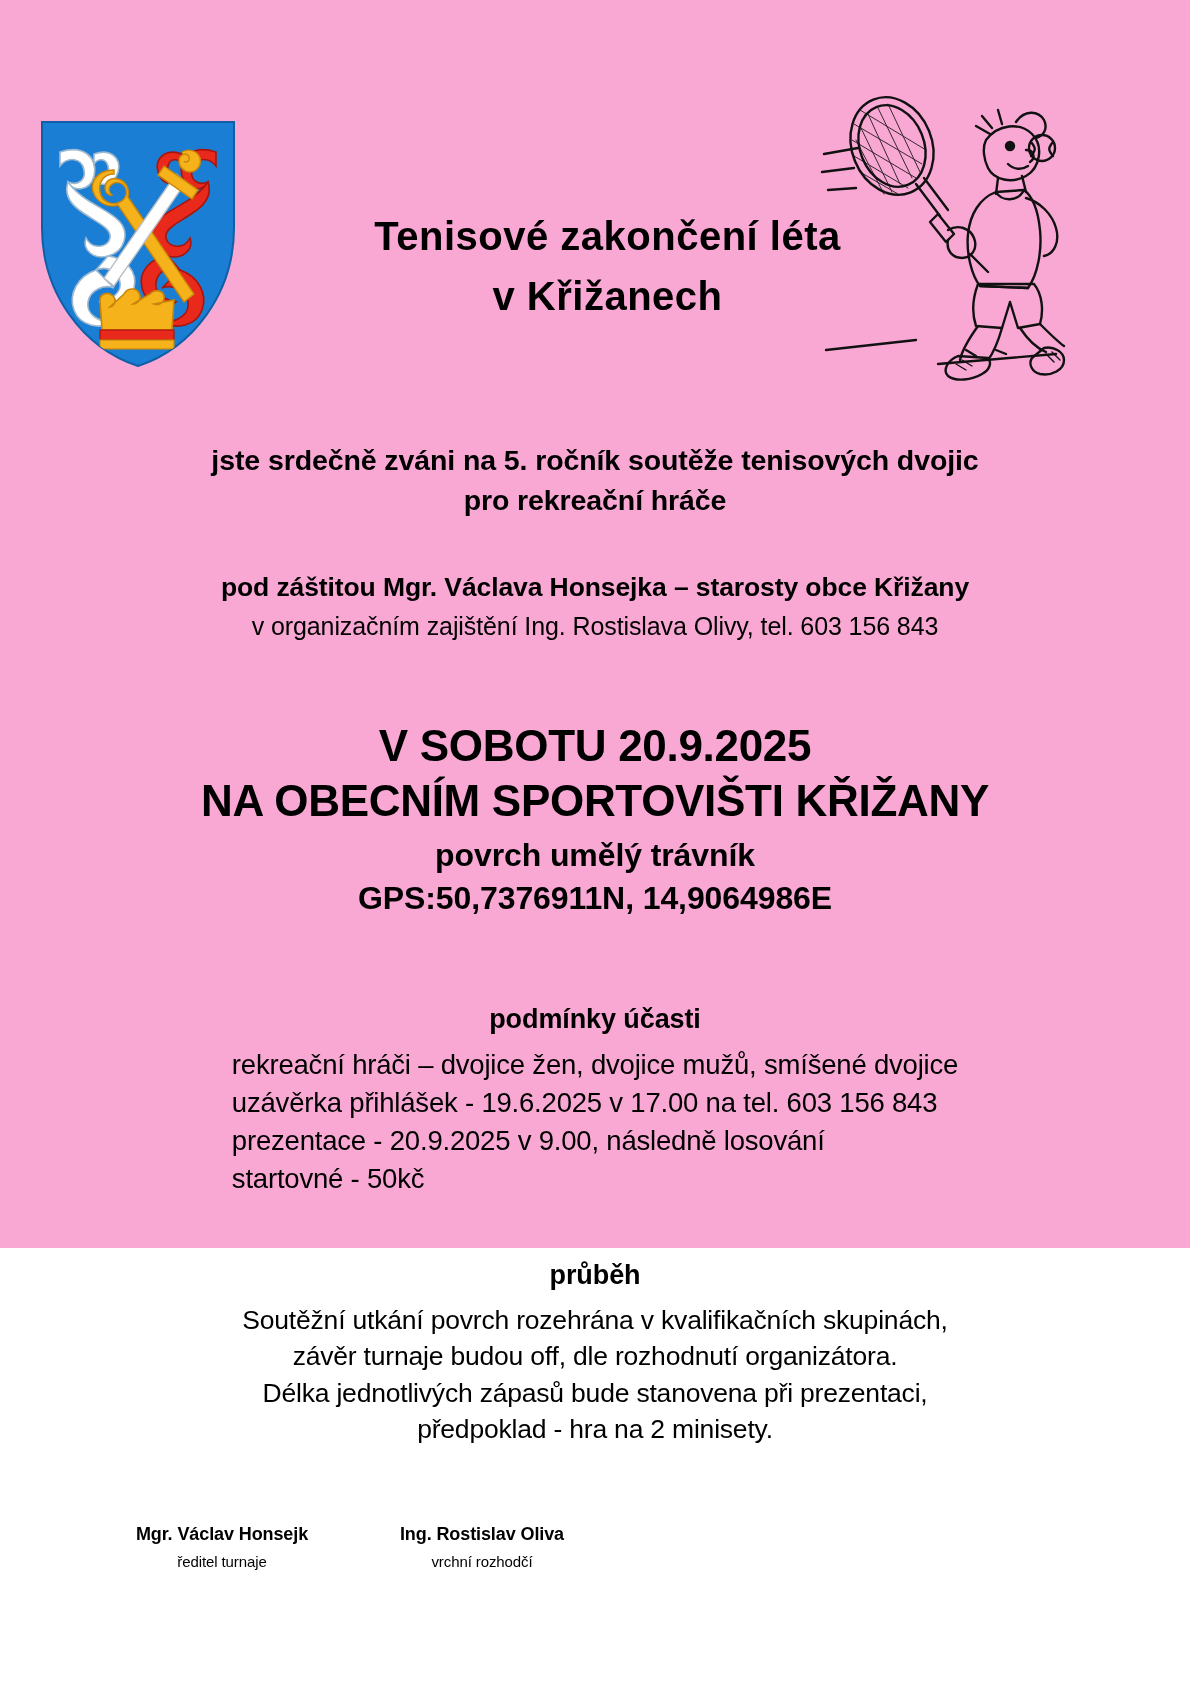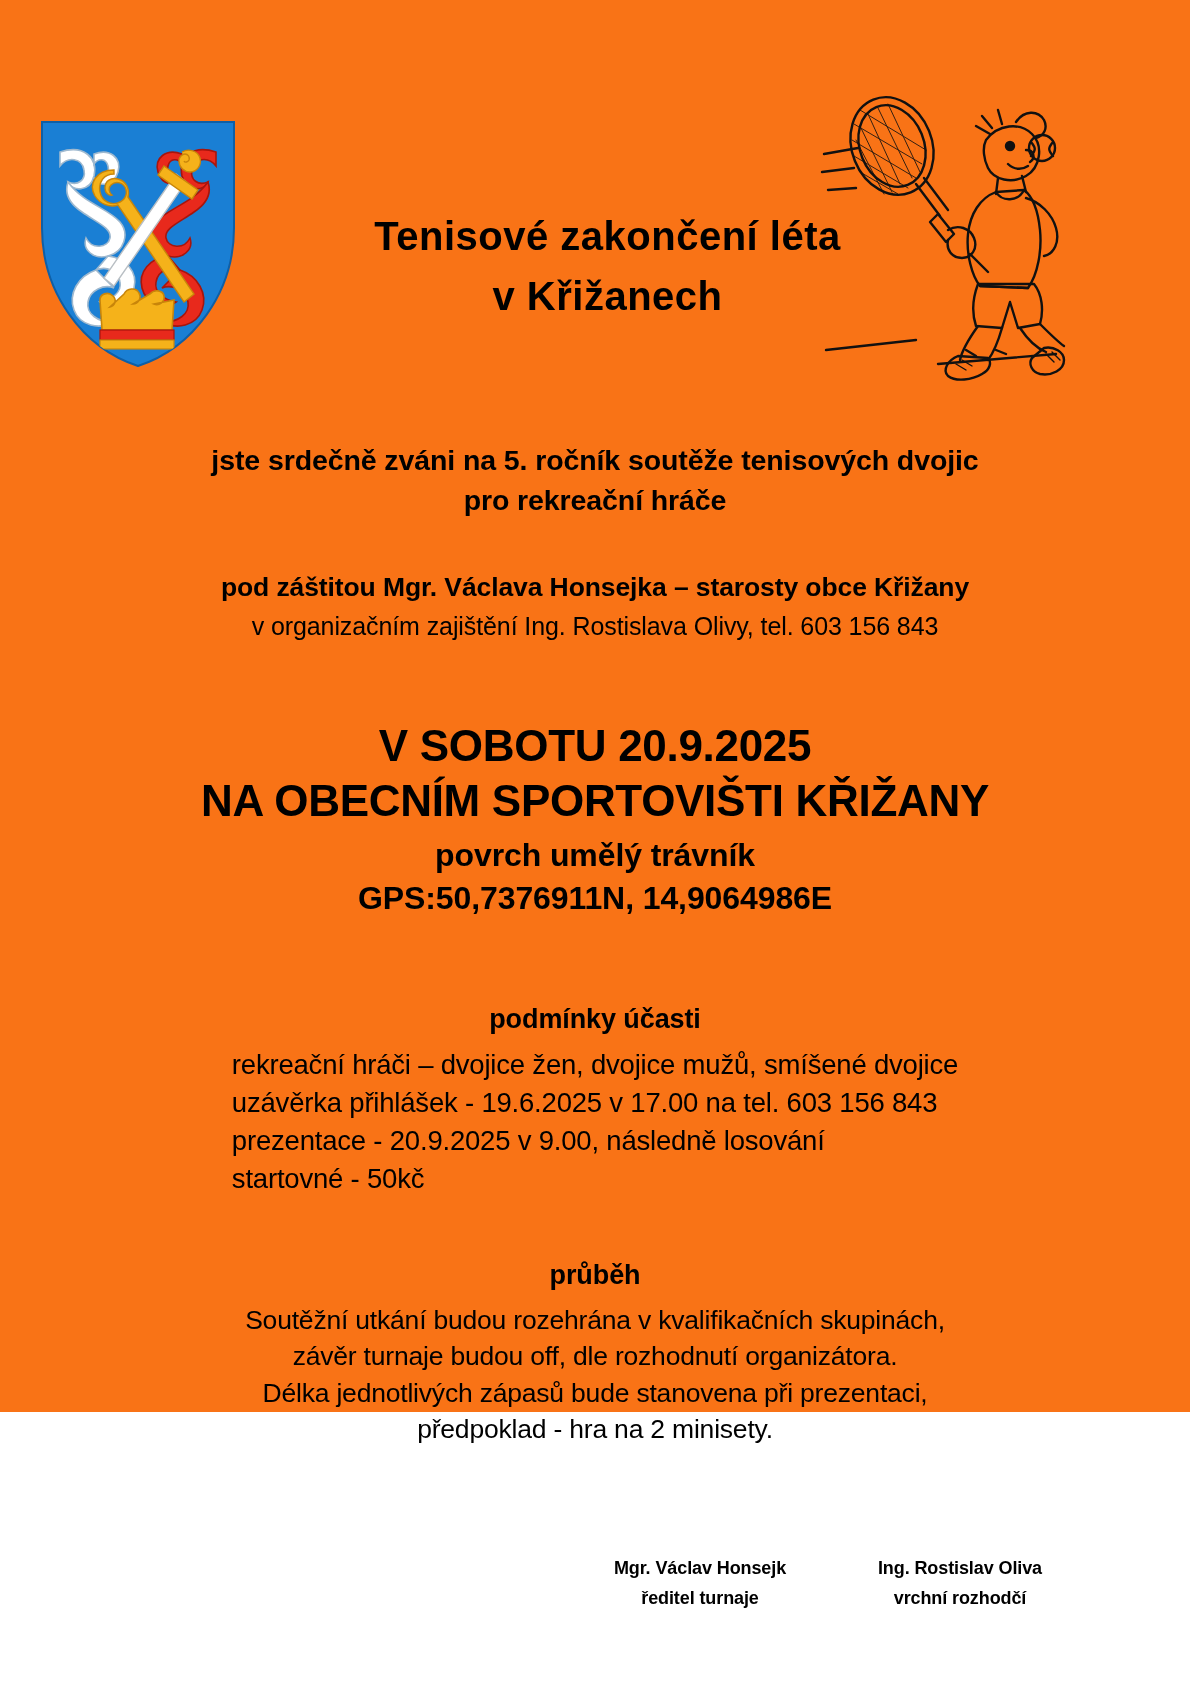--- a/index.html
+++ b/index.html
@@ -11,22 +11,22 @@
   body {
     font-family: "Liberation Sans", sans-serif;
     color: #000000;
     position: relative;
     overflow: hidden;
   }
 
   .poster {
     position: relative;
     width: 1190px;
-    height: 1412px;
-    background: #f97316;
+    height: 1248px;
+    background: #f9a8d4;
   }
 
   
   .header {
     position: relative;
     height: 400px;
   }
 
   .crest {
     position: absolute;
@@ -139,38 +139,38 @@
   }
   .progress-list .prog-item {
     font-size: 26.5px;
     font-weight: normal;
     line-height: 1.37;
     letter-spacing: -0.2px;
   }
 
   
   .signatures {
-    margin-top: 108px;
+    margin-top: 74px;
     display: flex;
-    justify-content: flex-end;
-    padding: 0 100px 0 118px;
+    justify-content: flex-start;
+    padding: 0 100px 0 92px;
   }
   .sig {
     text-align: center;
     width: 260px;
   }
   .sig-name {
     font-size: 18px;
     font-weight: bold;
     letter-spacing: -0.1px;
     line-height: 1.5;
   }
   .sig-role {
-    font-size: 18px;
-    font-weight: bold;
+    font-size: 15px;
+    font-weight: normal;
     letter-spacing: -0.1px;
     line-height: 1.5;
     margin-top: 3px;
   }
 </style>
 </head>
 <body>
 
 <div class="poster">
 
@@ -324,21 +324,21 @@
       <div class="cond-item">rekreační hráči – dvojice žen, dvojice mužů, smíšené dvojice</div>
       <div class="cond-item">uzávěrka přihlášek - 19.6.2025 v 17.00 na tel. 603 156 843</div>
       <div class="cond-item">prezentace - 20.9.2025 v 9.00, následně losování</div>
       <div class="cond-item">startovné - 50kč</div>
     </div>
   </div>
 
   <div class="progress">
     <div class="section-head">průběh</div>
     <div class="progress-list">
-      <div class="prog-item">Soutěžní utkání budou rozehrána v kvalifikačních skupinách,</div>
+      <div class="prog-item">Soutěžní utkání povrch rozehrána v kvalifikačních skupinách,</div>
       <div class="prog-item">závěr turnaje budou off, dle rozhodnutí organizátora.</div>
       <div class="prog-item">Délka jednotlivých zápasů bude stanovena při prezentaci,</div>
       <div class="prog-item">předpoklad - hra na 2 minisety.</div>
     </div>
   </div>
 
   <div class="signatures">
     <div class="sig">
       <div class="sig-name">Mgr. Václav Honsejk</div>
       <div class="sig-role">ředitel turnaje</div>

